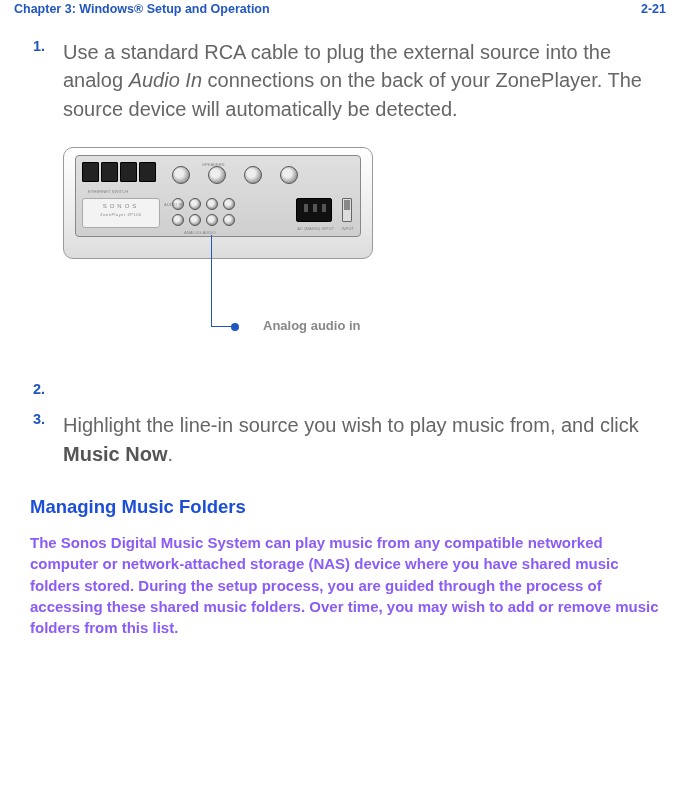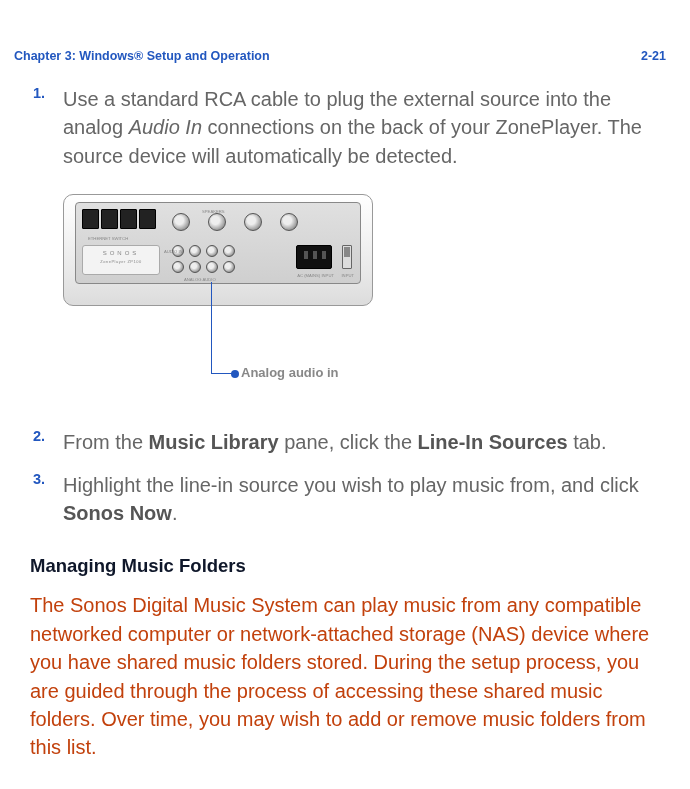--- a/index.html
+++ b/index.html
@@ -12,21 +12,20 @@
       position: relative;
       background: #fff;
     }
     .header {
       display: flex;
       justify-content: space-between;
       padding: 2px 24px 0 14px;
       font-size: 12.5px;
       font-weight: 700;
       color: #2257bf;
-      margin-top: 47px;
     }
     .content {
       padding: 22px 24px 0 33px;
     }
     .step {
       display: flex;
       margin-bottom: 14px;
     }
     .step-num {
       color: #2257bf;
@@ -153,37 +152,38 @@
     }
     .pointer-dot {
       position: absolute;
       left: 168px; top: 181.5px;
       width: 8px; height: 8px;
       background: #2257bf;
       border-radius: 50%;
     }
     .pointer-label {
       position: absolute;
-      left: 178px; top: 177px;
+      left: 200px; top: 177px;
       font-size: 13px;
       font-weight: 700;
       color: #888;
     }
     .h2 {
       font-size: 18.5px;
       font-weight: 700;
-      color: #0f172a;
+      color: #1d4ed8;
       margin: 28px 0 14px -3px;
     }
     .para {
-      font-size: 20px;
+      font-size: 15px;
       line-height: 1.42;
-      color: #c2410c;
+      color: #8b5cf6;
       margin-bottom: 10px;
       margin-left: -3px;
+      font-weight: bold;
     }
     .tiny {
       font-size: 4.2px;
       color: #888;
       position: absolute;
     }
   </style>
 </head>
 <body>
 
@@ -254,29 +254,26 @@
       </div>
     </div>
     <div class="pointer-line"></div>
     <div class="pointer-elbow"></div>
     <div class="pointer-dot"></div>
     <div class="pointer-label">Analog audio in</div>
   </div>
 
   <div class="step">
     <div class="step-num">2.</div>
-    <div class="step-text">
-      <span>From the </span><span class="bold">Music Library</span><span> pane, click the </span><span class="bold">Line-In Sources</span><span> tab.</span>
-    </div>
   </div>
 
   <div class="step" style="margin-bottom:6px;">
     <div class="step-num">3.</div>
     <div class="step-text">
-      <span>Highlight the line-in source you wish to play music from, and click </span><span class="bold">Sonos Now</span><span>.</span>
+      <span>Highlight the line-in source you wish to play music from, and click </span><span class="bold">Music Now</span><span>.</span>
     </div>
   </div>
 
   <div class="h2">Managing Music Folders</div>
 
   <div class="para">The Sonos Digital Music System can play music from any compatible networked computer or network-attached storage (NAS) device where you have shared music folders stored. During the setup process, you are guided through the process of accessing these shared music folders. Over time, you may wish to add or remove music folders from this list.</div>
 
 </div>
 
 </body></html>

